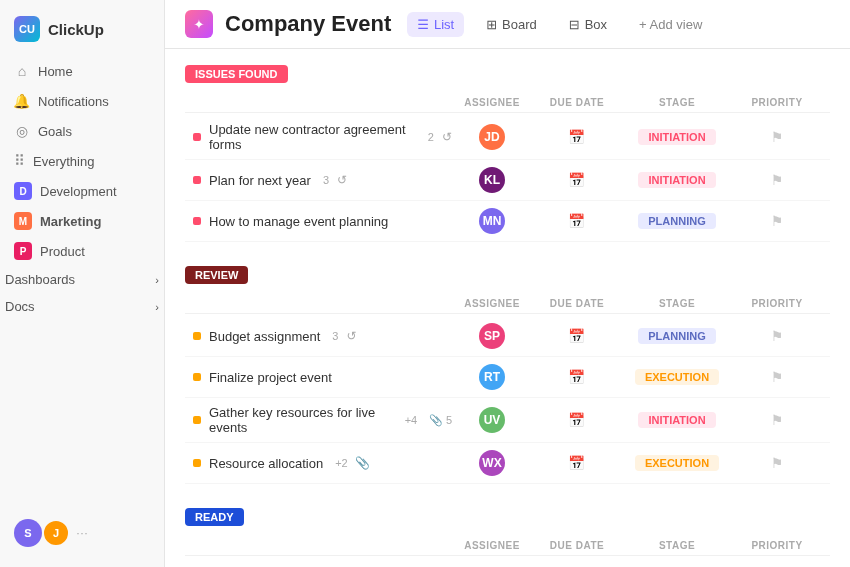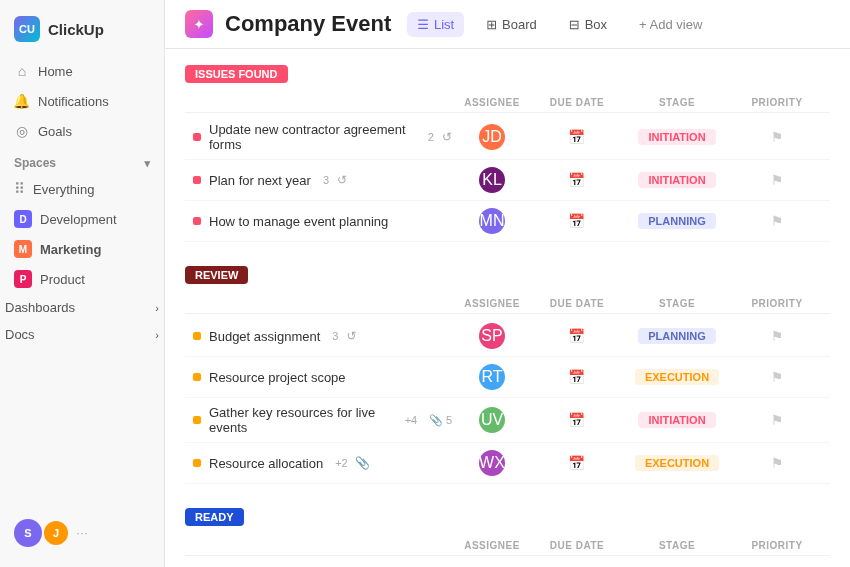--- a/index.html
+++ b/index.html
@@ -57,21 +57,21 @@
     .table-row { display: grid; grid-template-columns: 1fr 80px 90px 110px 90px; padding: 7px 8px; align-items: center; border-bottom: 1px solid #f5f5f5; cursor: pointer; }
 
     .task-name { display: flex; align-items: center; gap: 8px; color: #333; font-size: 13px; }
     .task-dot { width: 8px; height: 8px; border-radius: 2px; flex-shrink: 0; }
     .dot-red { background: #ff4d6d; }
     .dot-orange { background: #ffa500; }
     .task-count { font-size: 11px; color: #aaa; margin-left: 4px; }
 
     .col-center { display: flex; align-items: center; justify-content: center; }
 
-    .avatar-task { width: 26px; height: 26px; border-radius: 50%; display: flex; align-items: center; justify-content: center; font-size: 16px; font-weight: normal; color: white; }
+    .avatar-task { width: 26px; height: 26px; border-radius: 50%; display: flex; align-items: center; justify-content: center; font-size: 12px; font-weight: bold; color: white; }
     .av1 { background: #ff7043; }
     .av2 { background: #701a75; }
     .av3 { background: #7b68ee; }
     .av4 { background: #ec407a; }
     .av5 { background: #42a5f5; }
     .av6 { background: #66bb6a; }
     .av7 { background: #ab47bc; }
 
     .cal-icon { color: #ccc; font-size: 14px; }
 
@@ -99,24 +99,20 @@
   </div>
   <div class="sidebar-nav-item">
     <span class="nav-icon">🔔</span>
     <span>Notifications</span>
   </div>
   <div class="sidebar-nav-item">
     <span class="nav-icon">◎</span>
     <span>Goals</span>
   </div>
 
-  <div class="sidebar-section-header">
-    <span>Spaces</span>
-    <span style="font-size:11px;">▾</span>
-  </div>
 
   <div class="sidebar-space-item">
     <span class="everything-icon">⠿</span>
     <span>Everything</span>
   </div>
   <div class="sidebar-space-item">
     <span class="space-badge dev">D</span>
     <span>Development</span>
   </div>
   <div class="sidebar-space-item" style="font-weight:700;">
@@ -271,21 +267,21 @@
           <span class="stage-badge stage-planning">PLANNING</span>
         </div>
         <div class="col-center">
           <span class="flag-icon">⚑</span>
         </div>
       </div>
 
       <div class="table-row">
         <div class="task-name">
           <span class="task-dot dot-orange"></span>
-          <span>Resource project scope</span>
+          <span>Finalize project event</span>
         </div>
         <div class="col-center">
           <div class="avatar-task av5">RT</div>
         </div>
         <div class="col-center">
           <span class="cal-icon">📅</span>
         </div>
         <div class="col-center">
           <span class="stage-badge stage-execution">EXECUTION</span>
         </div>

